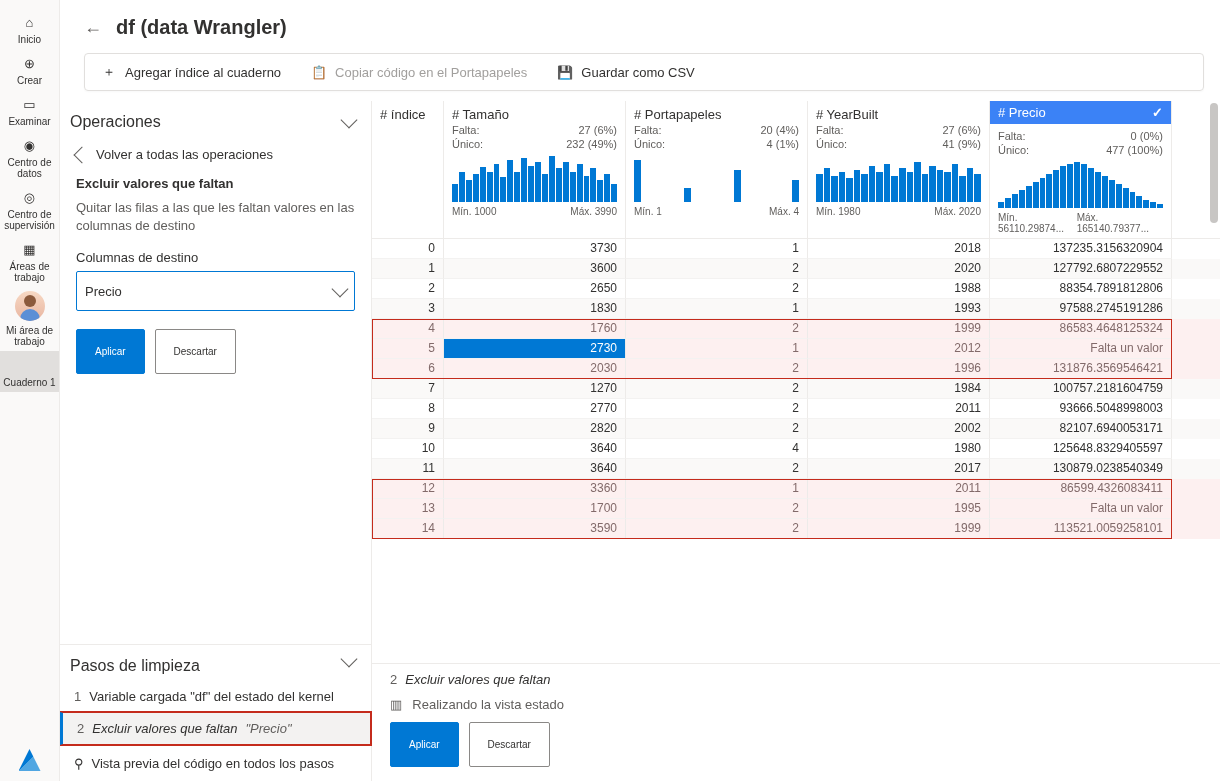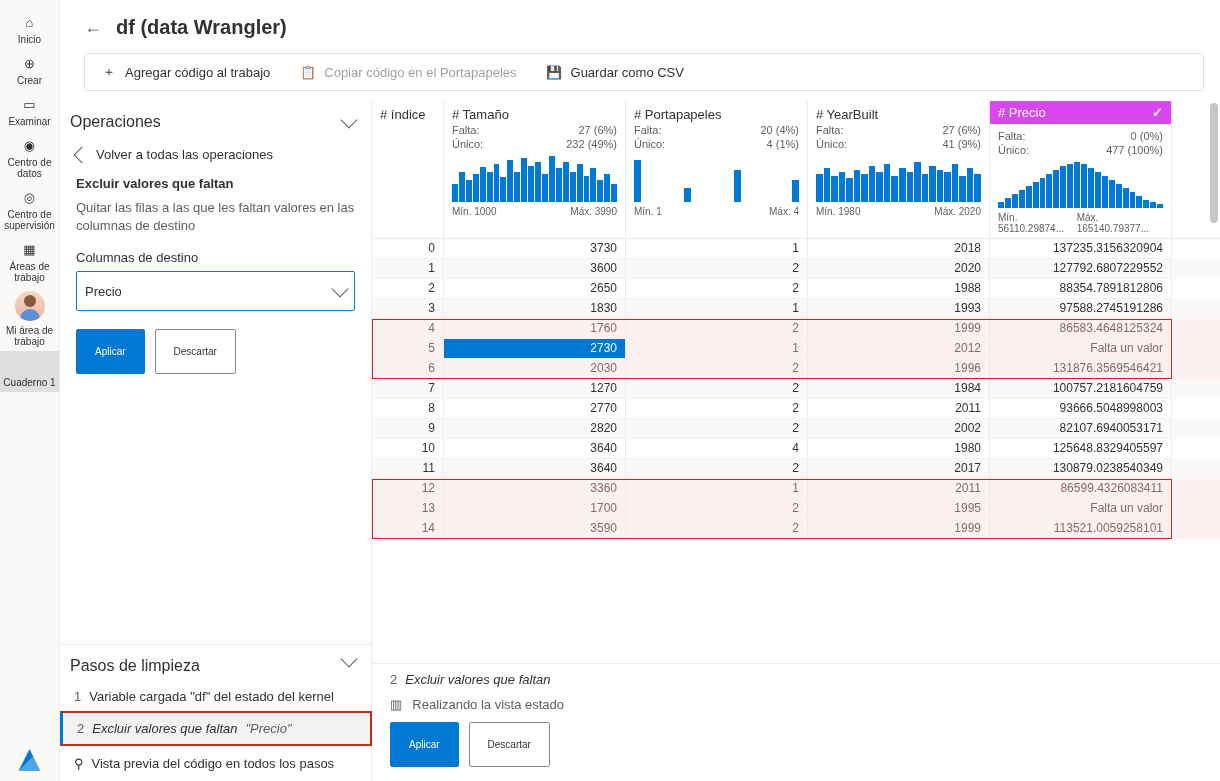--- a/index.html
+++ b/index.html
@@ -52,21 +52,21 @@
   .step .s-italic { font-style: italic; color: #605e5c; }
   .preview-all { padding: 10px 14px; display: flex; gap: 8px; align-items: center; color: #323130; cursor: pointer; border-top: 1px solid #edebe9; }
 
   
   .grid-wrap { flex: 1; display: flex; flex-direction: column; overflow: hidden; position: relative; }
   .col-headers { display: flex; border-bottom: 1px solid #edebe9; }
   .col { border-right: 1px solid #edebe9; padding: 6px 8px 4px; display: flex; flex-direction: column; position: relative; }
   .col.idx { width: 72px; }
   .col.std { width: 182px; }
   .col.precio { width: 182px; background: #fff; }
-  .col.precio .chead { background: #d946ef; color: #fff; margin: -6px -8px 4px; padding: 4px 8px; display: flex; justify-content: space-between; align-items: center; }
+  .col.precio .chead { background: #3b82f6; color: #fff; margin: -6px -8px 4px; padding: 4px 8px; display: flex; justify-content: space-between; align-items: center; }
   .chead { font-weight: 400; display: flex; align-items: center; gap: 4px; }
   .cstats { display: flex; justify-content: space-between; font-size: 11px; color: #605e5c; margin-top: 2px; }
   .spark { height: 46px; margin: 6px 0 4px; display: flex; align-items: flex-end; gap: 1px; }
   .spark .bar { flex: 1; background: #0078d4; }
   .crange { display: flex; justify-content: space-between; font-size: 10px; color: #605e5c; }
 
   .rows-scroll { flex: 1; overflow-y: auto; position: relative; }
   .row { display: flex; height: 20px; font-size: 12px; }
   .row:nth-child(even) { background: #faf9f8; }
   .cell { border-right: 1px solid #edebe9; border-bottom: 1px solid #f3f2f1; padding: 2px 8px; text-align: right; overflow: hidden; white-space: nowrap; }
@@ -138,21 +138,21 @@
 
 <div class="main">
   <div class="header">
     <span class="back-arrow">←</span>
     <span class="title">df (data Wrangler)</span>
   </div>
 
   <div class="toolbar">
     <div class="tbtn">
       <span class="tico">＋</span>
-      <span>Agregar código al trabajo</span>
+      <span>Agregar índice al cuaderno</span>
     </div>
     <div class="tbtn dis">
       <span class="tico">📋</span>
       <span>Copiar código en el Portapapeles</span>
     </div>
     <div class="tbtn">
       <span class="tico">💾</span>
       <span>Guardar como CSV</span>
     </div>
   </div>

